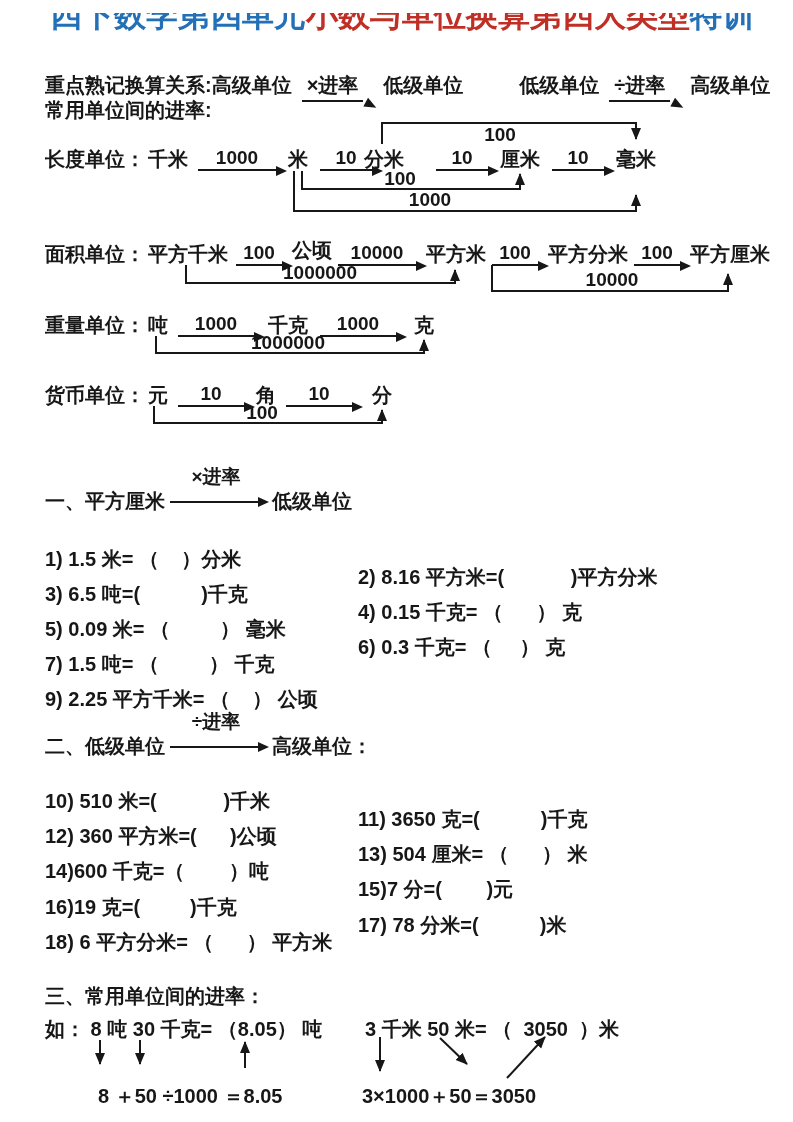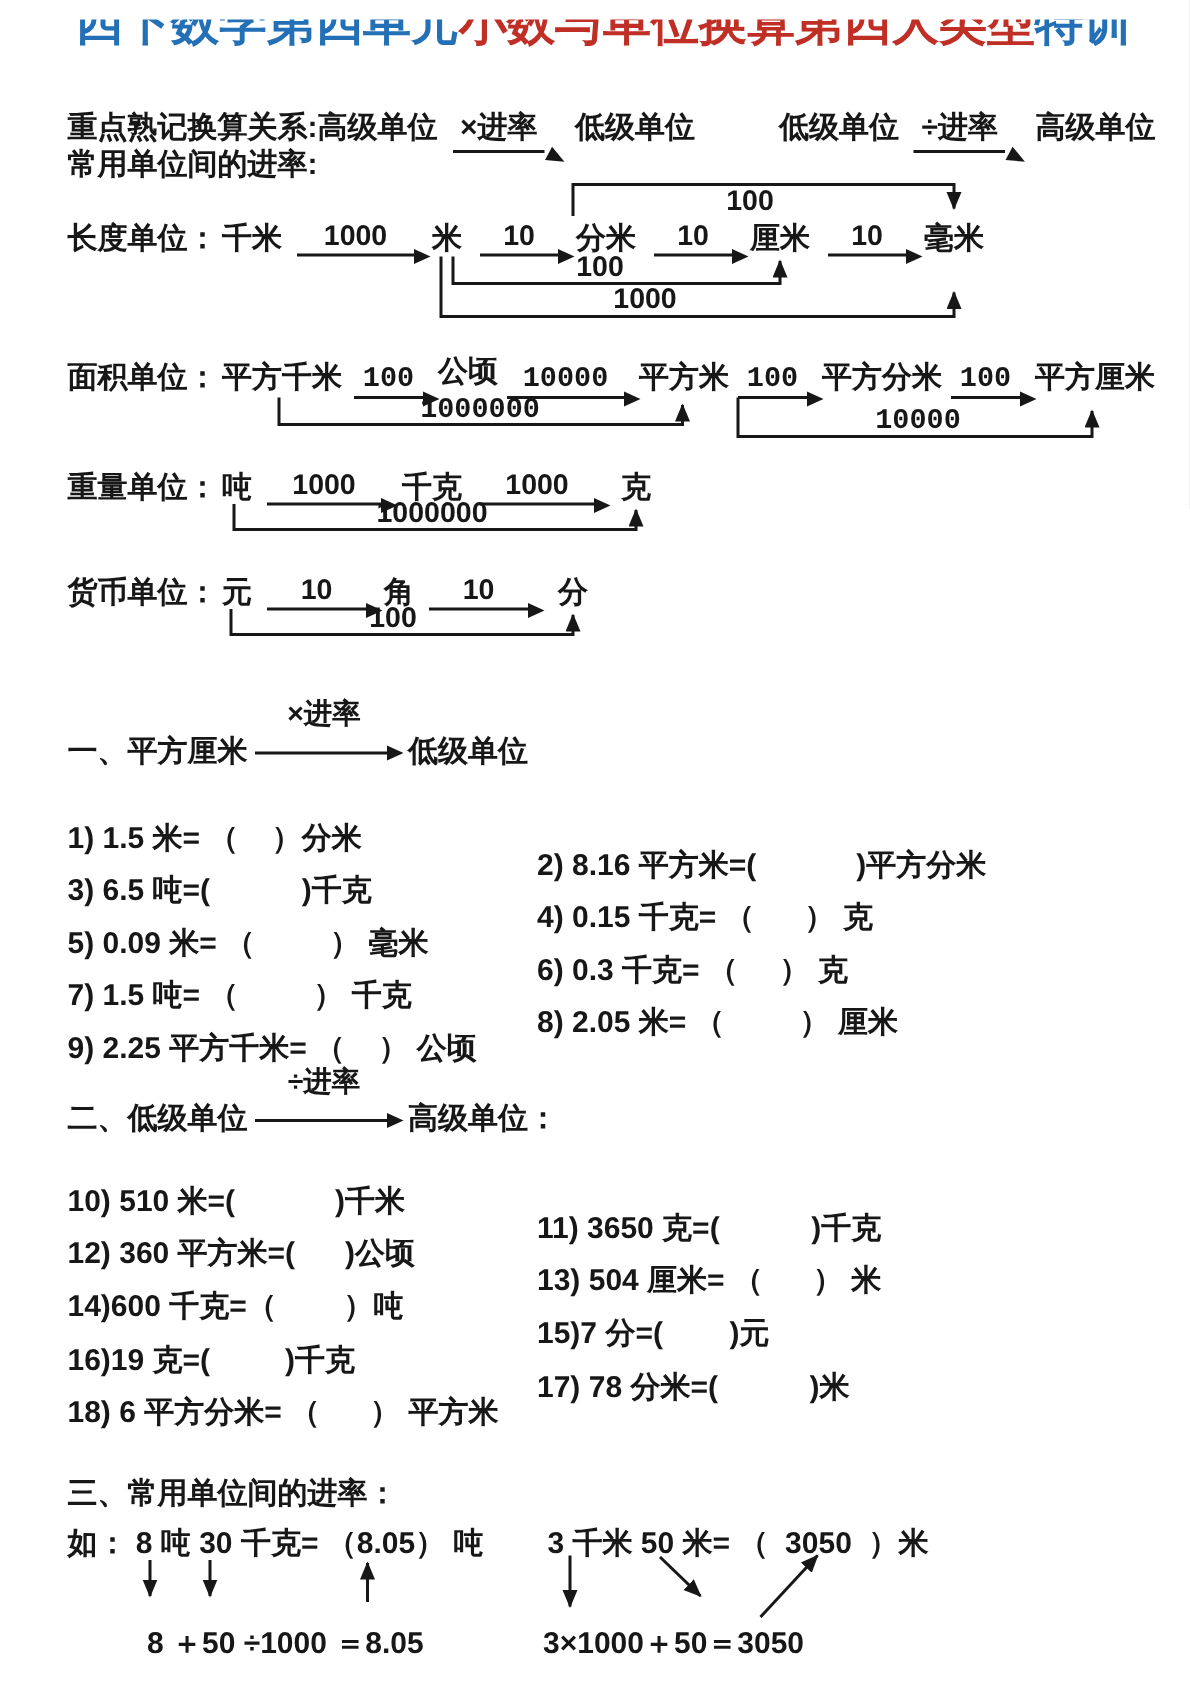--- a/index.html
+++ b/index.html
@@ -67,30 +67,30 @@
       <polyline points="382,31 382,10 636,10 636,26" marker-end="url(#ah)"></polyline>
       <polyline points="302,58 302,76 520,76 520,61" marker-end="url(#ah)"></polyline>
       <polyline points="294,58 294,98 636,98 636,82" marker-end="url(#ah)"></polyline>
     </svg>
     <span class="abs t19 ctr" style="left:500px; top:12px;">100</span>
     <span class="abs t20" style="left:45px;  top:33px;">长度单位：</span>
     <span class="abs t20" style="left:148px; top:33px;">千米</span>
     <span class="rate" style="left:198px; top:34px; width:78px;">1000</span>
     <span class="abs t20" style="left:288px; top:33px;">米</span>
     <span class="rate" style="left:320px; top:34px; width:52px;">10</span>
-    <span class="abs t20" style="left:384px; top:33px;">分米</span>
+    <span class="abs t20" style="left:364px; top:33px;">分米</span>
     <span class="rate" style="left:436px; top:34px; width:52px;">10</span>
     <span class="abs t20" style="left:500px; top:33px;">厘米</span>
     <span class="rate" style="left:552px; top:34px; width:52px;">10</span>
     <span class="abs t20" style="left:616px; top:33px;">毫米</span>
     <span class="abs t19 ctr" style="left:400px; top:56px;">100</span>
     <span class="abs t19 ctr" style="left:430px; top:77px;">1000</span>
   </div>
 
-  <div class="abs" style="left:0; top:233px; width:793px; height:66px;font-family:Liberation Mono, monospace;">
+  <div class="abs" style="left:0; top:233px; width:793px; height:66px;">
     <svg class="wire" width="793" height="66">
       <polyline points="186,32 186,50 455,50 455,37" marker-end="url(#ah)"></polyline>
       <polyline points="492,32 492,58 728,58 728,41" marker-end="url(#ah)"></polyline>
     </svg>
     <span class="abs t20" style="left:45px;  top:8px;">面积单位：</span>
     <span class="abs t20" style="left:148px; top:8px;">平方千米</span>
     <span class="rate" style="left:236px; top:9px; width:46px;">100</span>
     <span class="abs t20" style="left:292px; top:4px;">公顷</span>
     <span class="rate" style="left:338px; top:9px; width:78px;">10000</span>
     <span class="abs t20" style="left:426px; top:8px;">平方米</span>
@@ -141,21 +141,20 @@
     <div class="abs" style="left:45px; top:101px; width:740px;text-align:center;">
       <span class="abs t20" style="left:0">3) 6.5 吨=(           )千克</span>
       <span class="abs t20" style="left:313px">4) 0.15 千克= （      ） 克</span>
     </div>
     <div class="abs" style="left:45px; top:136px; width:740px;">
       <span class="abs t20" style="left:0">5) 0.09 米= （         ） 毫米</span>
       <span class="abs t20" style="left:313px">6) 0.3 千克= （     ） 克</span>
     </div>
     <div class="abs" style="left:45px; top:171px; width:740px;">
       <span class="abs t20" style="left:0">7) 1.5 吨= （         ） 千克</span>
-      <span class="abs t20" style="left:313px">8) 2.05 米= （         ） 厘米</span>
     </div>
     <div class="abs" style="left:45px; top:206px; width:740px;">
       <span class="abs t20" style="left:0">9) 2.25 平方千米= （    ） 公顷</span>
     </div>
   </div>
 
   <div class="abs" style="left:0; top:707px; width:793px; height:232px;">
     <span class="abs t19 ctr" style="left:216px; top:5px;">÷进率</span>
     <span class="abs t20" style="left:45px; top:26px;">二、低级单位</span>
     <div class="hline" style="left:170px; top:39px; width:88px;"></div>

